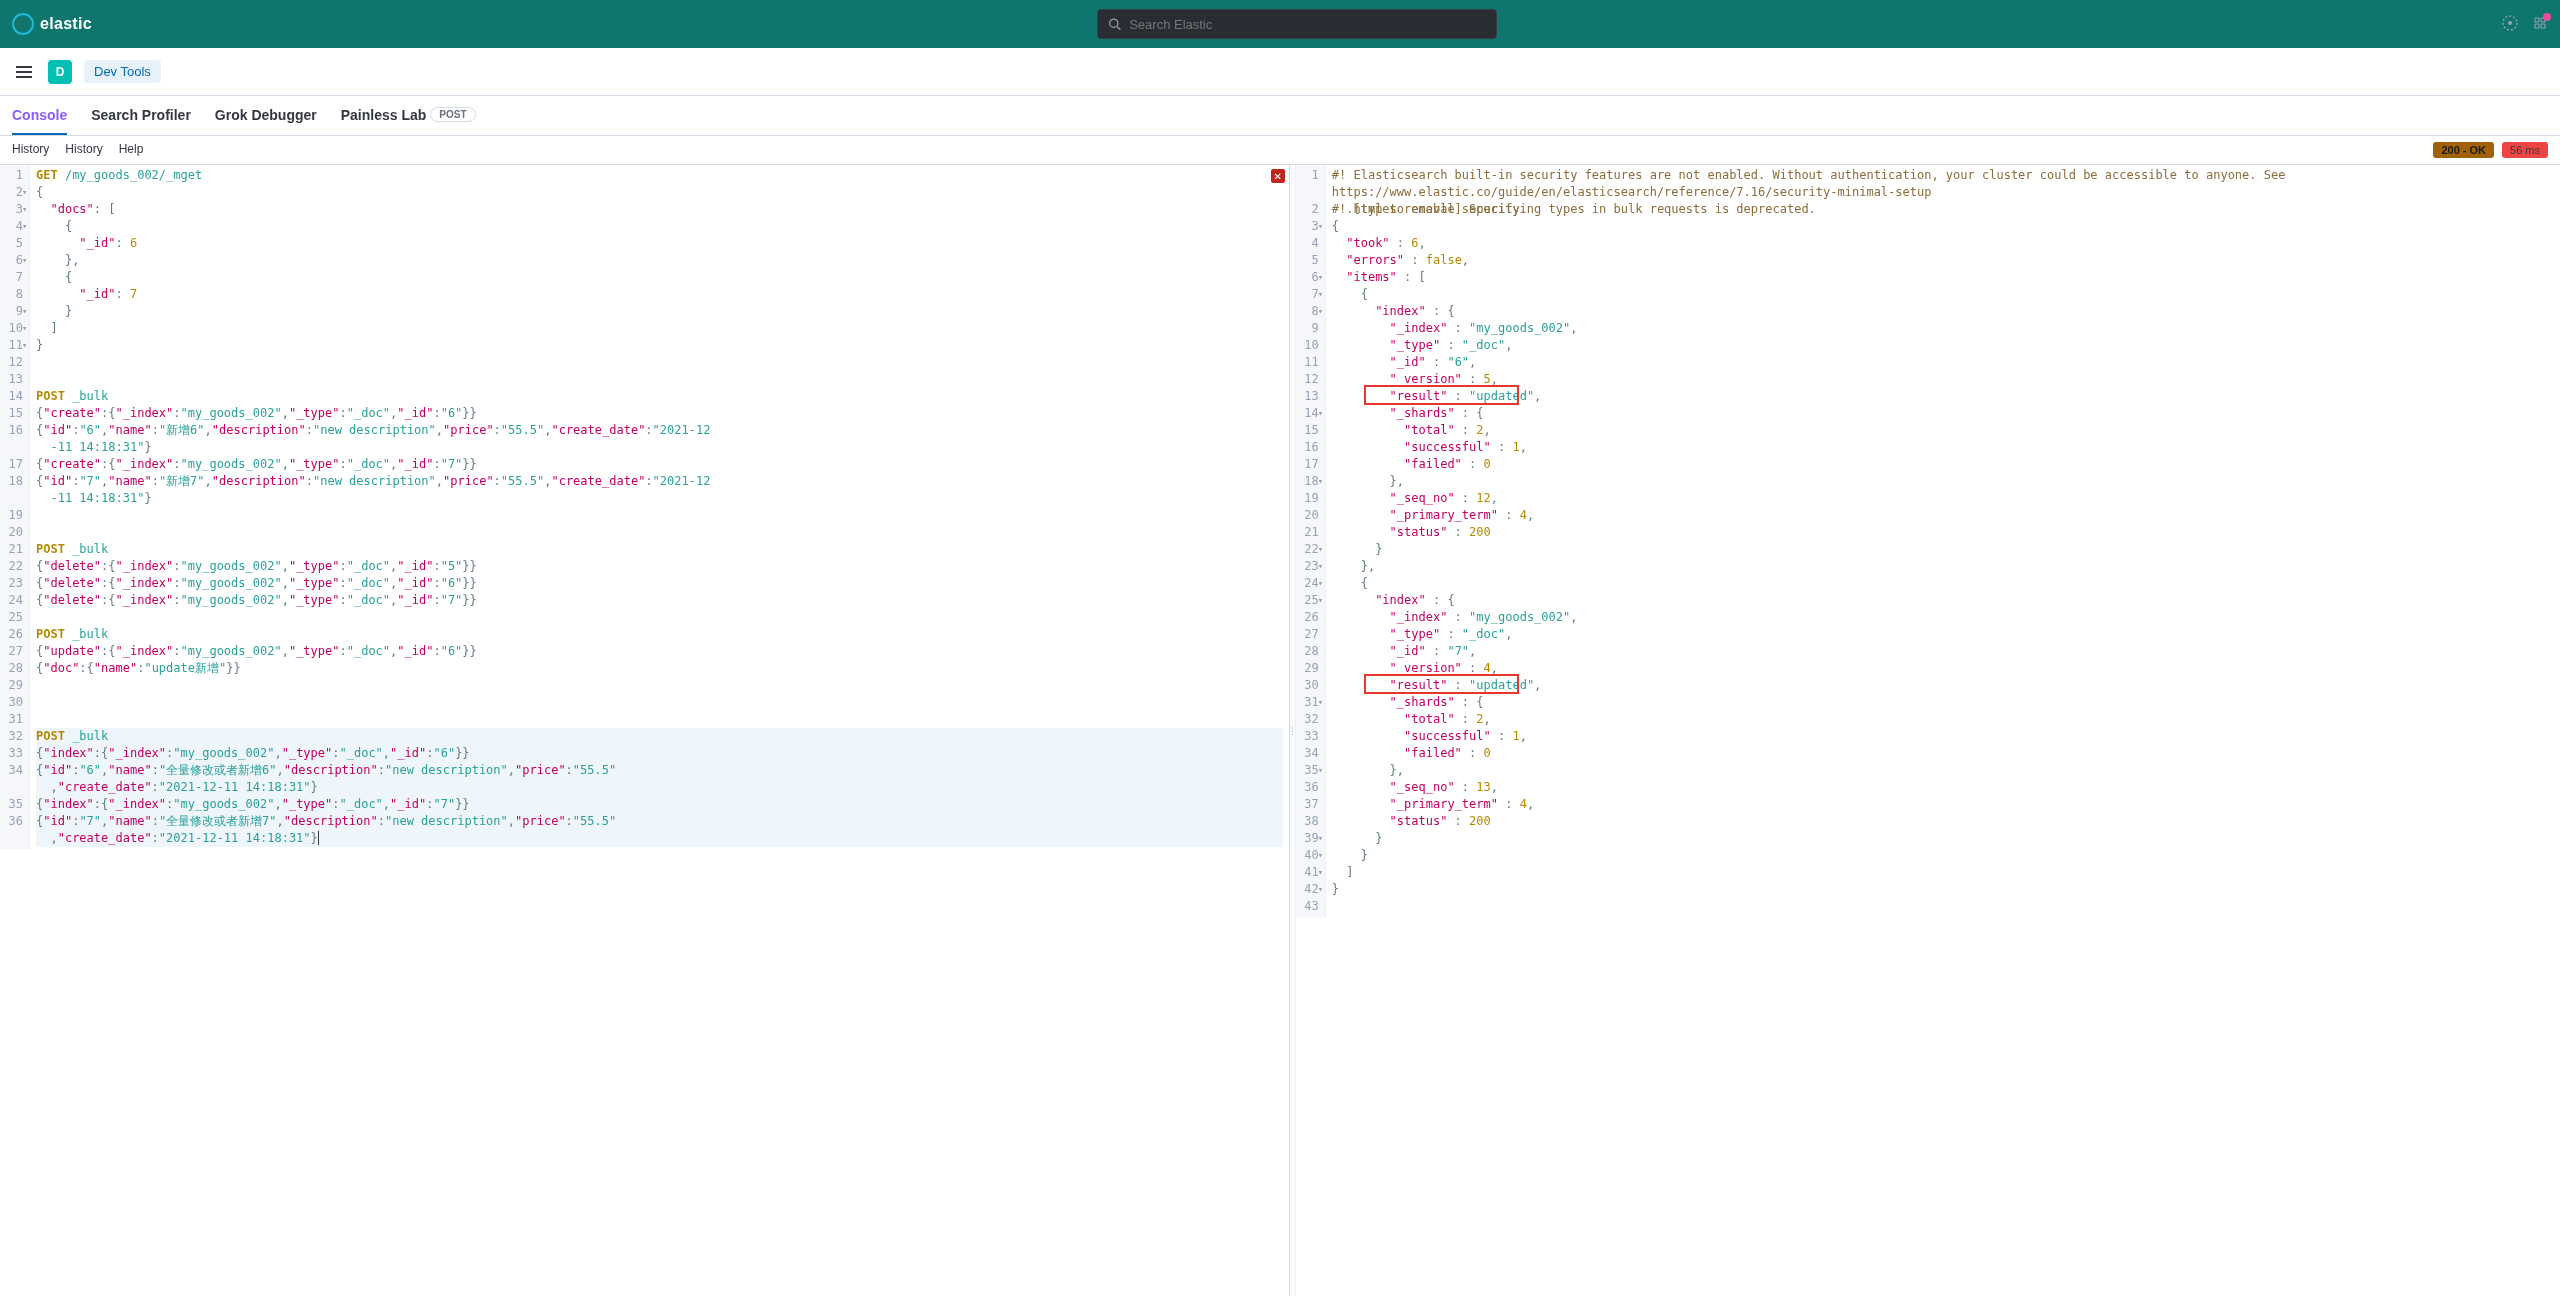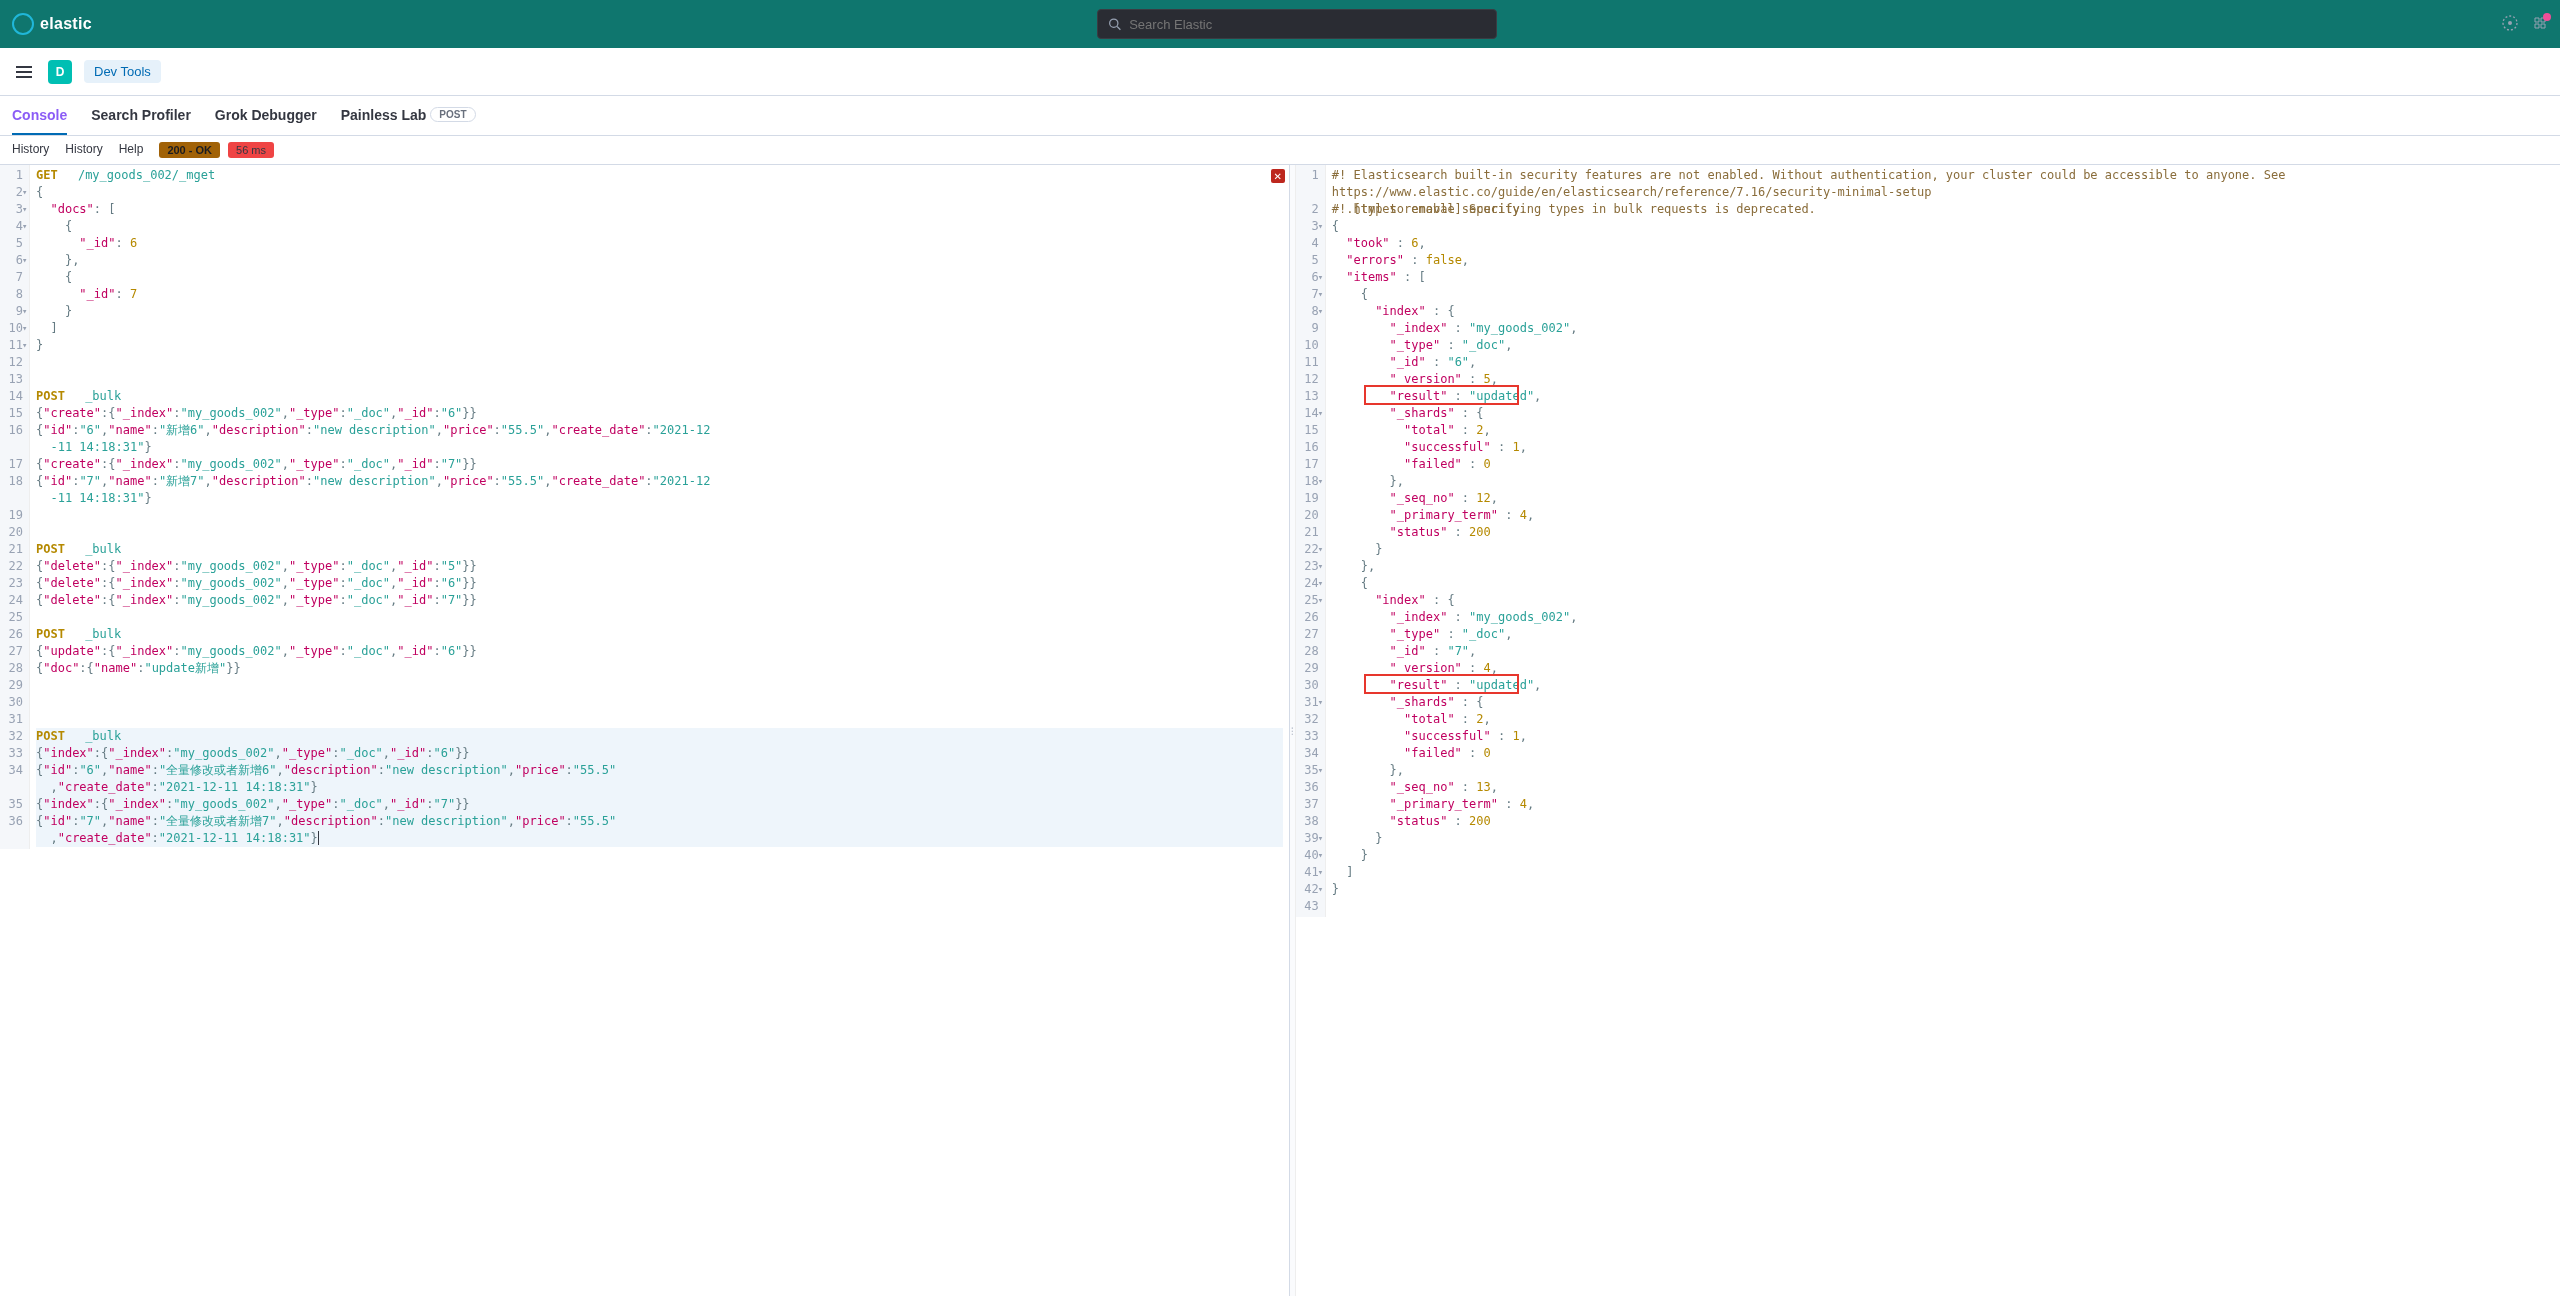--- a/index.html
+++ b/index.html
@@ -25,21 +25,21 @@
 .space-badge { width: 24px; height: 24px; background: #00bfb3; border-radius: 4px; color: #fff; display: flex; align-items: center; justify-content: center; font-size: 12px; font-weight: 600; }
 .app-badge { background: #e6f1fa; color: #006bb4; padding: 4px 10px; border-radius: 4px; font-size: 13px; }
 
 
 .tabs { display: flex; gap: 24px; padding: 0 12px; border-bottom: 1px solid #d3dae6; height: 40px; align-items: center; }
 .tab { font-size: 14px; font-weight: 600; color: #343741; cursor: pointer; height: 100%; display: flex; align-items: center; border-bottom: 2px solid transparent; }
 .tab.active { color: #8b5cf6; border-bottom-color: #006bb4; }
 .beta { font-size: 10px; background: #fff; border: 1px solid #d3dae6; border-radius: 10px; padding: 1px 8px; margin-left: 4px; color: #69707d; font-weight: 600; }
 
 
-.toolbar { display: flex; gap: 16px; padding: 6px 12px; font-size: 12px; border-bottom: 1px solid #d3dae6; }
+.toolbar { display: flex; gap: 16px; padding: 6px 12px; font-size: 12px; border-bottom: 1px solid #d3dae6; justify-content: space-between; }
 .toolbar-left { display: flex; gap: 16px; }
 .toolbar a { color: #343741; cursor: pointer; }
 .toolbar-right { display: flex; gap: 8px; align-items: center; }
 .status-badge { background: #a16207; color: #1a1c21; padding: 2px 8px; border-radius: 3px; font-size: 11px; font-weight: 600; }
 .time-badge { background: #ef4444; color: #343741; padding: 2px 8px; border-radius: 3px; font-size: 11px; }
 
 
 .panes { display: flex; height: calc(100vh - 48px - 48px - 40px - 30px); }
 .pane { position: relative; overflow: auto; }
 .pane-left { width: 50.5%; border-right: 1px solid #d3dae6; }
@@ -47,21 +47,21 @@
 .gutter-drag { width: 6px; background: #fafbfd; cursor: col-resize; border-right: 1px solid #eee; display:flex; align-items:center; justify-content:center; color:#98a2b3; font-size:9px; }
 
 .code-area { display: flex; font-family: Menlo, Consolas, monospace; font-size: 12px; line-height: 17px; }
 .linenums { background: #f5f7fa; color: #98a2b3; text-align: right; padding: 2px 6px 2px 4px; user-select: none; min-width: 30px; border-right: 1px solid #eee; }
 .linenums div { height: 17px; }
 .code-content { padding: 2px 6px; flex: 1; white-space: pre; }
 .code-content .line { height: 17px; position: relative; }
 
 
 .mtd { color: #b58900; font-weight: 600; }
-.path { color: #2aa198; margin-left: 13px; }
+.path { color: #2aa198; }
 .key { color: #c00060; }
 .str { color: #2aa198; }
 .num { color: #b58900; }
 .pun { color: #657b83; }
 .bool { color: #b58900; }
 .warn { color: #8a6d3b; }
 .fold { color: #98a2b3; position: absolute; left: -14px; font-size: 9px; }
 
 .selected-block { background: #eef5fb; }
 

